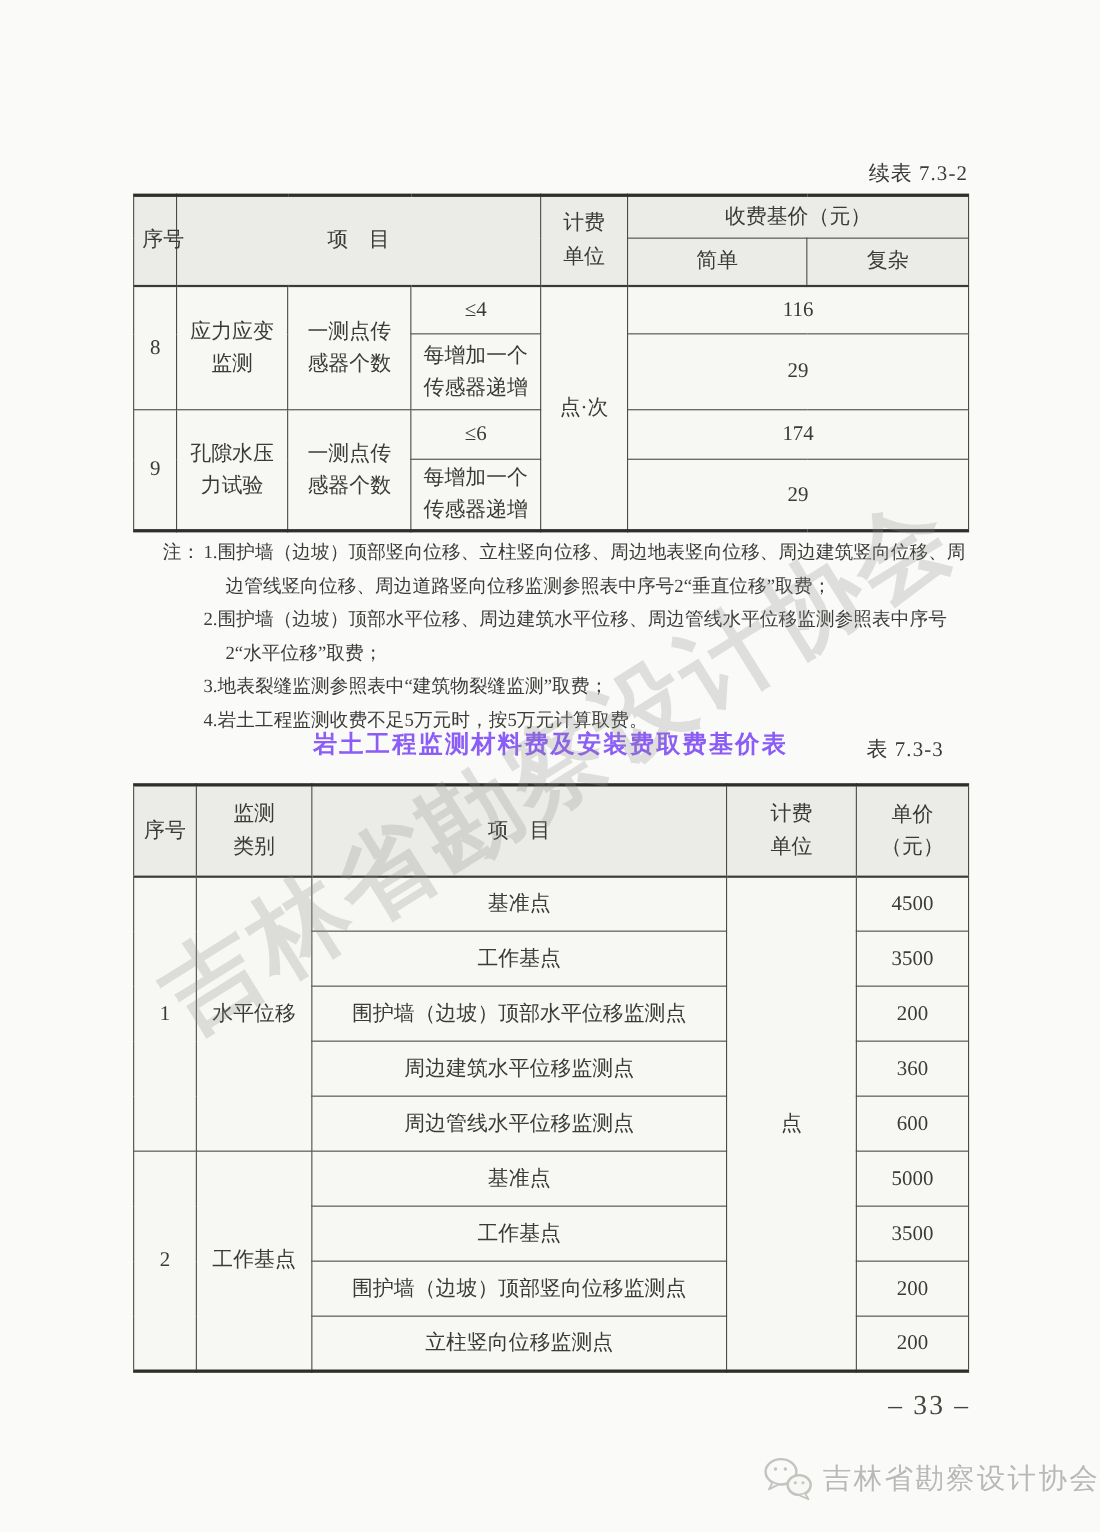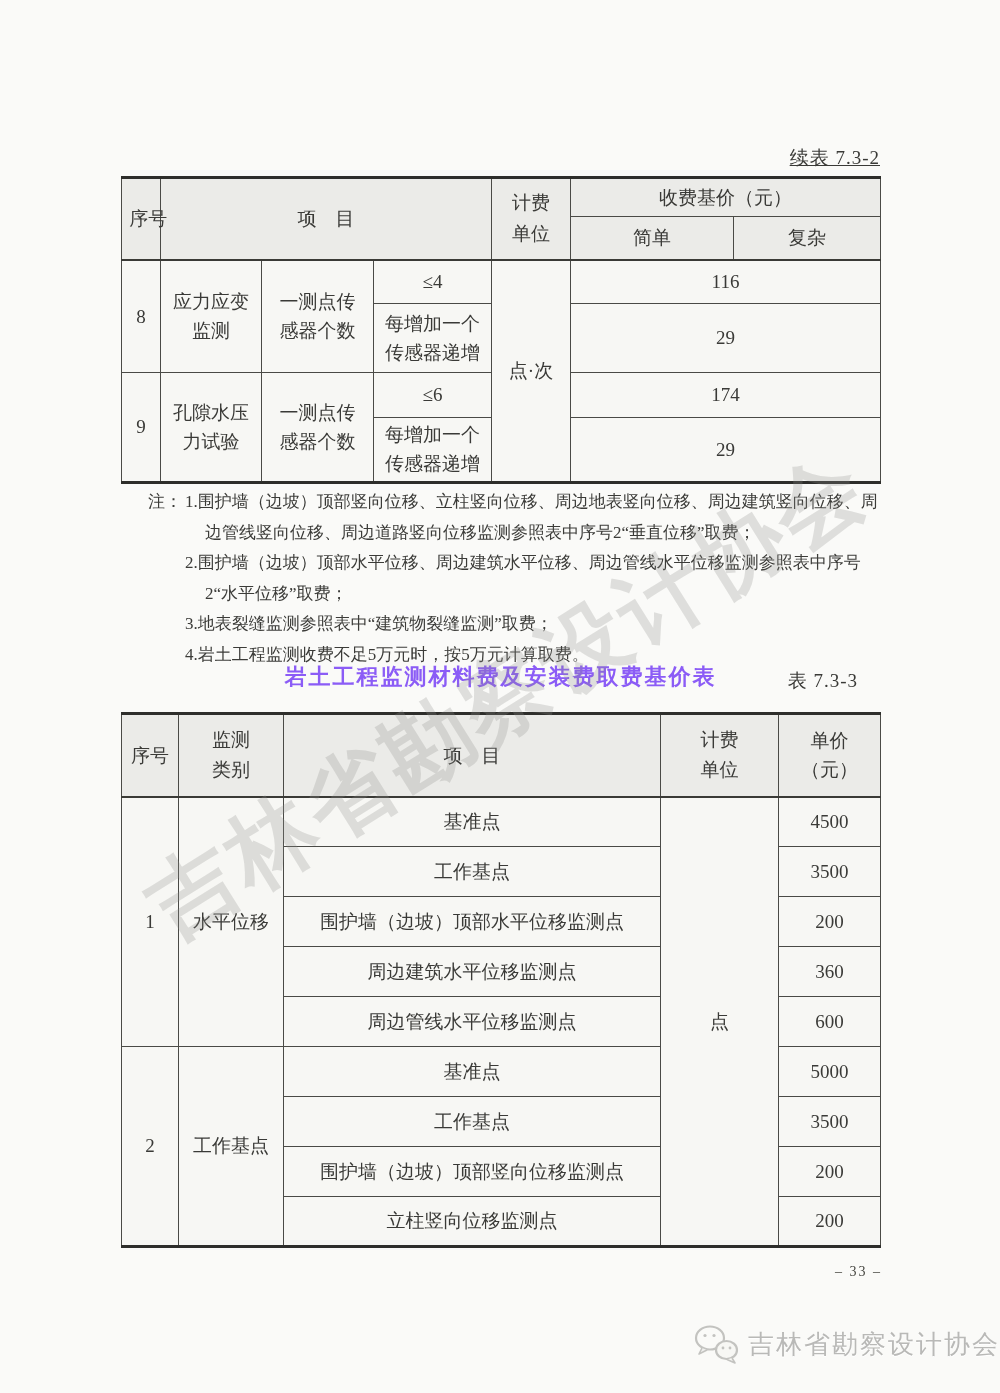--- a/index.html
+++ b/index.html
@@ -3,21 +3,21 @@
 <meta charset="utf-8">
 <style>
   html,body { margin:0; padding:0; background:#ffffff; }
   .page {
     position:relative; width:1000px; height:1393px;
     background:#fafaf8; overflow:hidden;
     font-family:"Liberation Serif","DejaVu Serif",serif;
     color:#3a3a37;
   }
   
-  .caption1 { position:absolute; top:145px; right:120px; font-size:19px; letter-spacing:1px;text-decoration:underline; }
+  .caption1 { position:absolute; top:145px; right:120px; font-size:19px; letter-spacing:1px; }
   .titlebar { position:absolute; top:662px; left:121px; width:759px; height:40px; }
   .t2-title { width:100%; text-align:center; font-size:22px; font-weight:700; color:#8b5cf6; letter-spacing:2px; }
   .caption2 { position:absolute; right:22px; top:6px; font-size:19px; letter-spacing:1px;margin-left:34px; }
   
   table { border-collapse:collapse; table-layout:fixed; position:absolute; left:121px; width:759px; }
   .t1 { top:176px; }
   .t2 { top:712px; }
   th, td {
     border:1px solid #4a4a46; text-align:center; vertical-align:middle;
     font-size:19px; font-weight:normal; padding:2px 4px; line-height:1.55;
@@ -35,21 +35,21 @@
   .cell-pad-a { padding:2px 10px; }   
   .cell-pad-b { padding:2px 13px; }   
   .cell-pad-c { padding:2px 6px; }    
   .w2 { display:inline-block; width:2.35em; line-height:1.6; } 
   
   .notes { position:absolute; top:487px; left:148px; width:736px; font-size:17px; line-height:30.5px; color:#3b3b38; }
   .notes-label { position:absolute; left:0; top:0; }
   .notes-items { margin-left:37px; width:699px; }
   .note { padding-left:20px; text-indent:-20px; }
   
-  .page-number { position:absolute; top:1264px; right:118px; font-size:14px; letter-spacing:2px; color:#44443f; }
+  .page-number { position:absolute; top:1264px; right:118px; font-size:25px; letter-spacing:2px; color:#44443f; }
   .footer { position:absolute; top:1322px; left:692px; display:flex; align-items:center; }
   .footer-brand { font-family:"Liberation Sans","DejaVu Sans",sans-serif; font-size:26px; color:#b9b9b7; letter-spacing:2px; margin-left:8px; text-shadow:0 1px 0 #fff; }
   .wechat { width:48px; height:44px; }
   
   .watermark {
     position:absolute; left:75px; top:637px; width:860px; height:110px;
     font-size:88px; letter-spacing:4px; color:#8f8f8c; opacity:0.25;
     white-space:nowrap; text-align:center; font-weight:700;
     transform:rotate(-32deg); transform-origin:center center;
     pointer-events:none; z-index:5;

